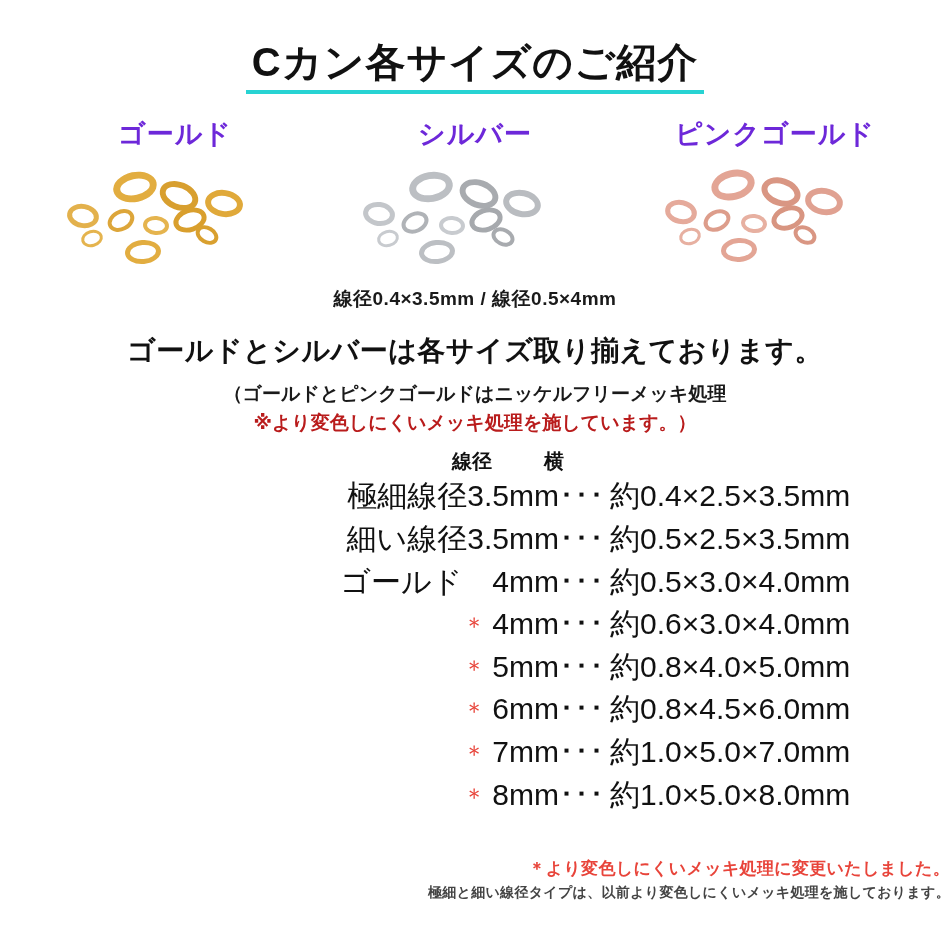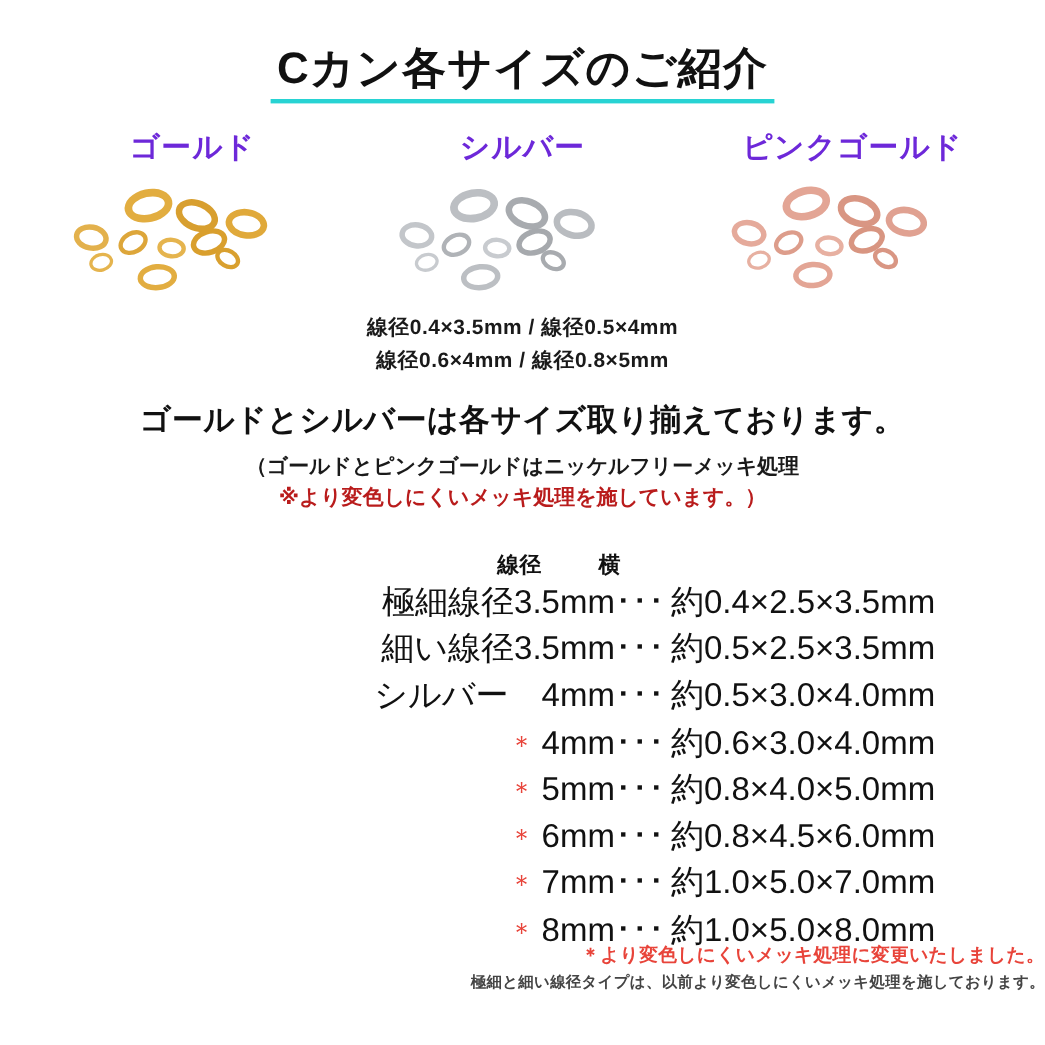--- a/index.html
+++ b/index.html
@@ -100,21 +100,21 @@
   .note-red {
     text-align: center;
     font-size: 19px;
     font-weight: bold;
     color: #b91c1c;
     line-height: 1.5;
   }
 
   
   .table-area {
-    margin-top: 32px;
+    margin-top: 11px;
     padding-left: 0;
   }
   .table-head {
     display: flex;
     justify-content: flex-start;
     font-size: 20px;
     font-weight: bold;
     color: #111111;
     padding-left: 452px;
   }
@@ -226,21 +226,20 @@
         <div class="ring" style="left:66px;  top:74px;  width:36px; height:24px; border-width:5px;   border-color:#e3a595; transform:rotate(-4deg);"></div>
         <div class="ring" style="left:138px; top:62px;  width:24px; height:18px; border-width:4px;   border-color:#d99683; transform:rotate(28deg);"></div>
         <div class="ring" style="left:24px;  top:64px;  width:22px; height:17px; border-width:3.5px; border-color:#e7b0a1; transform:rotate(-16deg);"></div>
       </div>
     </div>
 
   </div>
 
   <div class="spec-lines">
     <div class="spec-line">線径0.4×3.5mm / 線径0.5×4mm</div>
-    <div class="spec-line">線径0.6×4mm / 線径0.8×5mm</div>
   </div>
 
   <div class="note-main">ゴールドとシルバーは各サイズ取り揃えております。</div>
   <div class="note-sub">（ゴールドとピンクゴールドはニッケルフリーメッキ処理</div>
   <div class="note-red">※より変色しにくいメッキ処理を施しています。）</div>
 
   <div class="table-area">
     <div class="table-head">
       <div class="th-wire">線径</div>
       <div class="th-width">横</div>
@@ -260,21 +259,21 @@
         <span class="star"></span>
         <span>細い線径3.5mm</span>
         <span>･･･</span>
       </div>
       <div class="right">約0.5×2.5×3.5mm</div>
     </div>
 
     <div class="row">
       <div class="left">
         <span class="star"></span>
-        <span>シルバー　4mm</span>
+        <span>ゴールド　4mm</span>
         <span>･･･</span>
       </div>
       <div class="right">約0.5×3.0×4.0mm</div>
     </div>
 
     <div class="row">
       <div class="left">
         <span class="star">＊</span>
         <span>4mm</span>
         <span>･･･</span>

